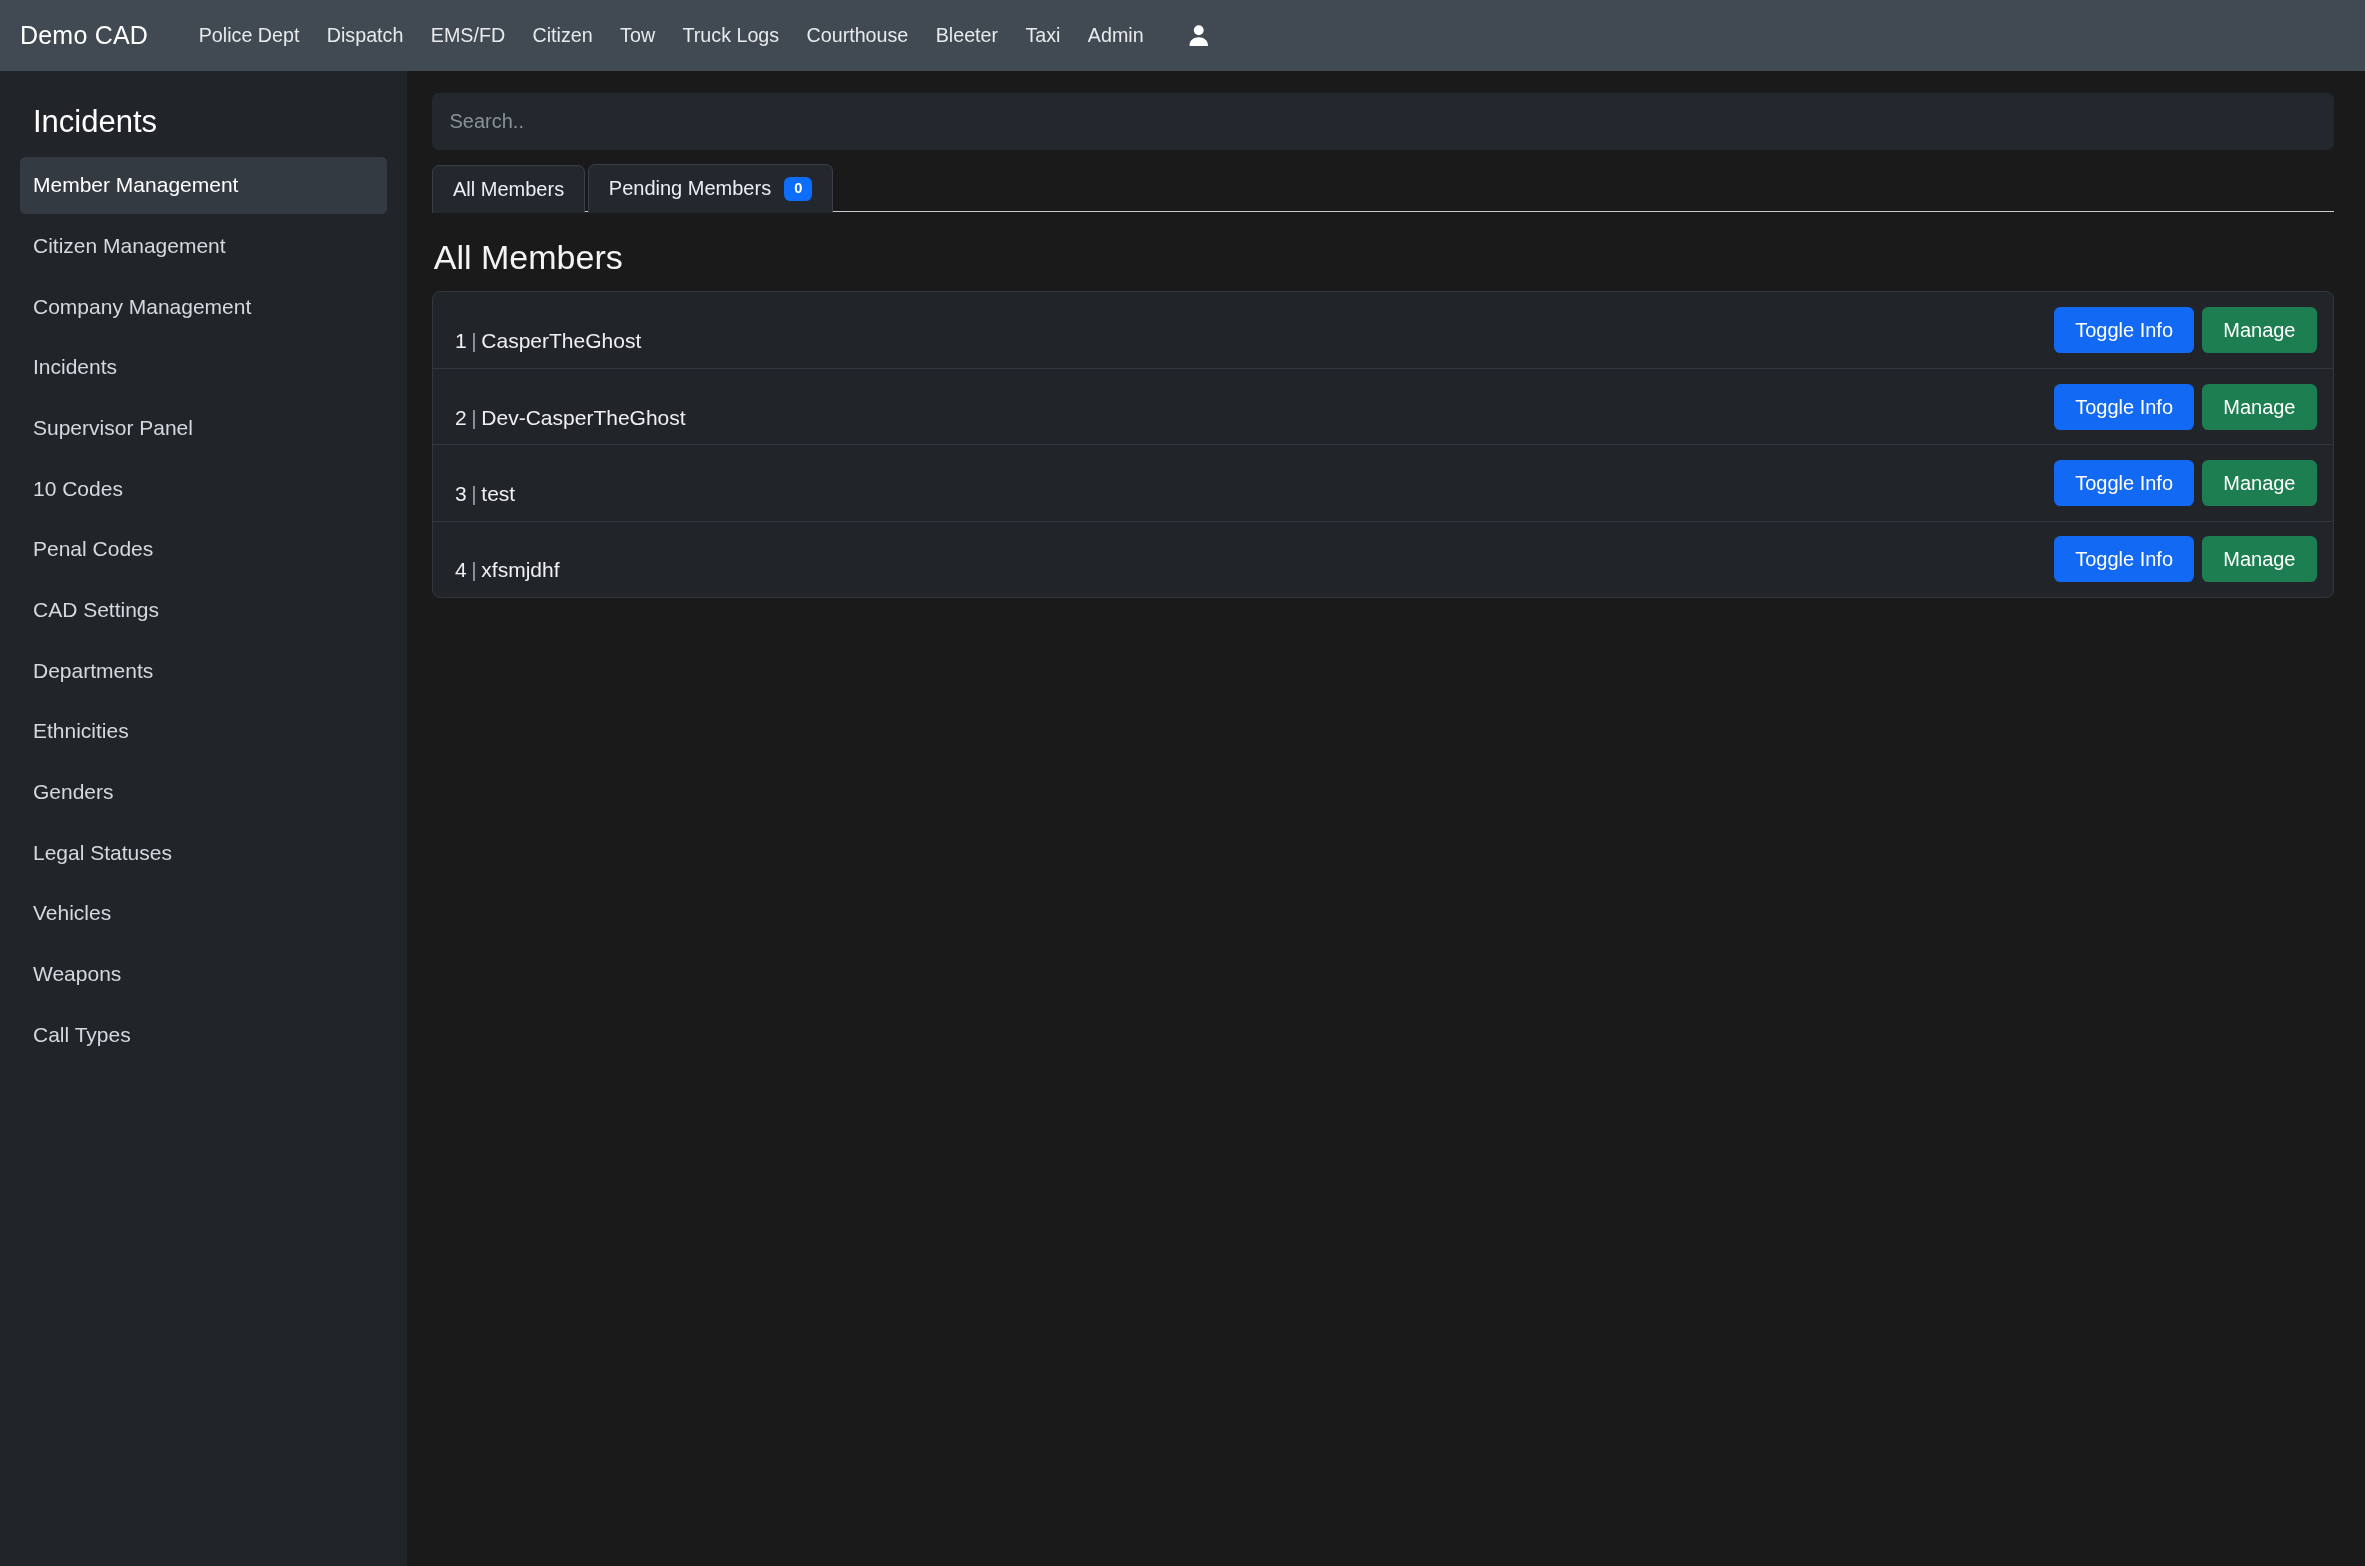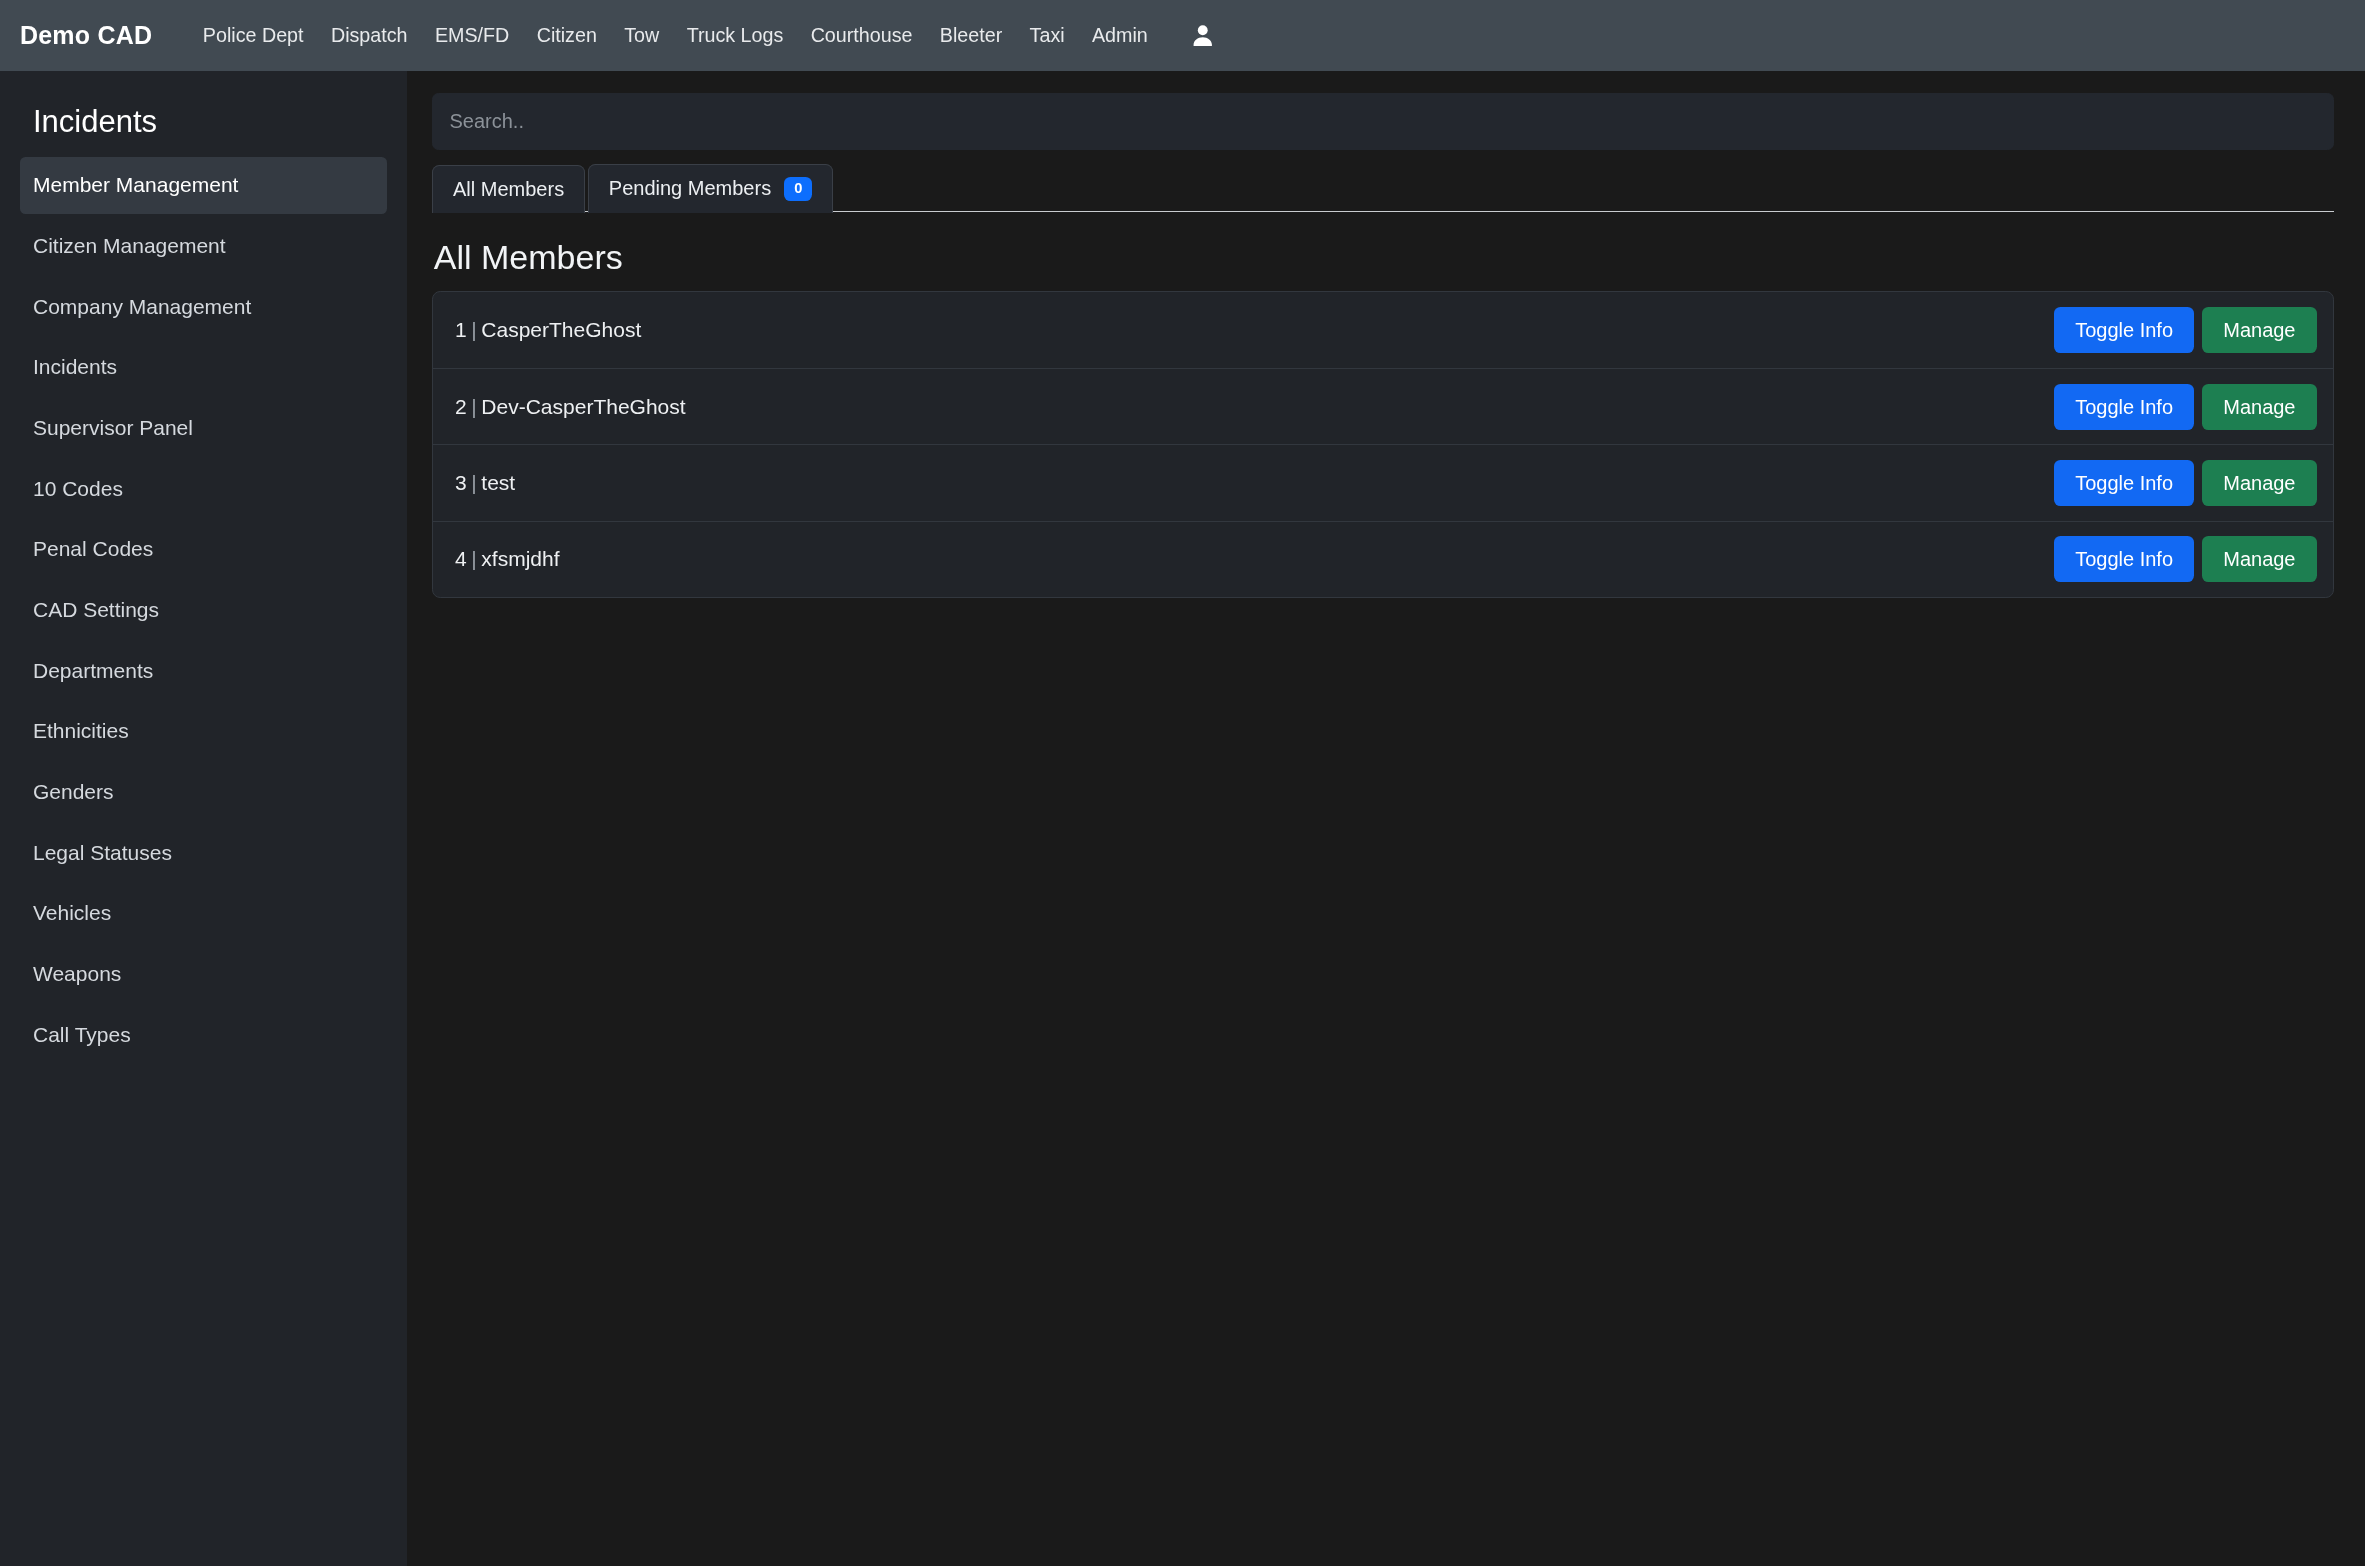--- a/index.html
+++ b/index.html
@@ -17,21 +17,21 @@
     height: 71px;
     background: #414a52;
     display: flex;
     align-items: center;
     padding: 0 0 0 20px;
     gap: 0;
   }
   .brand {
     color: #ffffff;
     font-size: 25px;
-    font-weight: 700;
+    font-weight: 400;
     letter-spacing: 0.2px;
     margin-right: 37px;
     white-space: nowrap;
     cursor: pointer;
   }
   .nav-links {
     display: flex;
     align-items: flex-start;
     gap: 0;
   }
@@ -161,21 +161,21 @@
 
   
   .member-list {
     background: #212429;
     border: 0.9px solid #32373e;
     border-radius: 8.2px;
     overflow: hidden;
   }
   .member-row {
     display: flex;
-    align-items: center;
+    align-items: flex-end;
     justify-content: space-between;
     padding: 14.7px 16.5px 14.7px 22px;
     min-height: 74px;
   }
   .member-row + .member-row { border-top: 0.9px solid #32373e; }
   .member-name {
     color: #eef0f2;
     font-size: 21px;
     font-weight: 400;
     white-space: nowrap;

